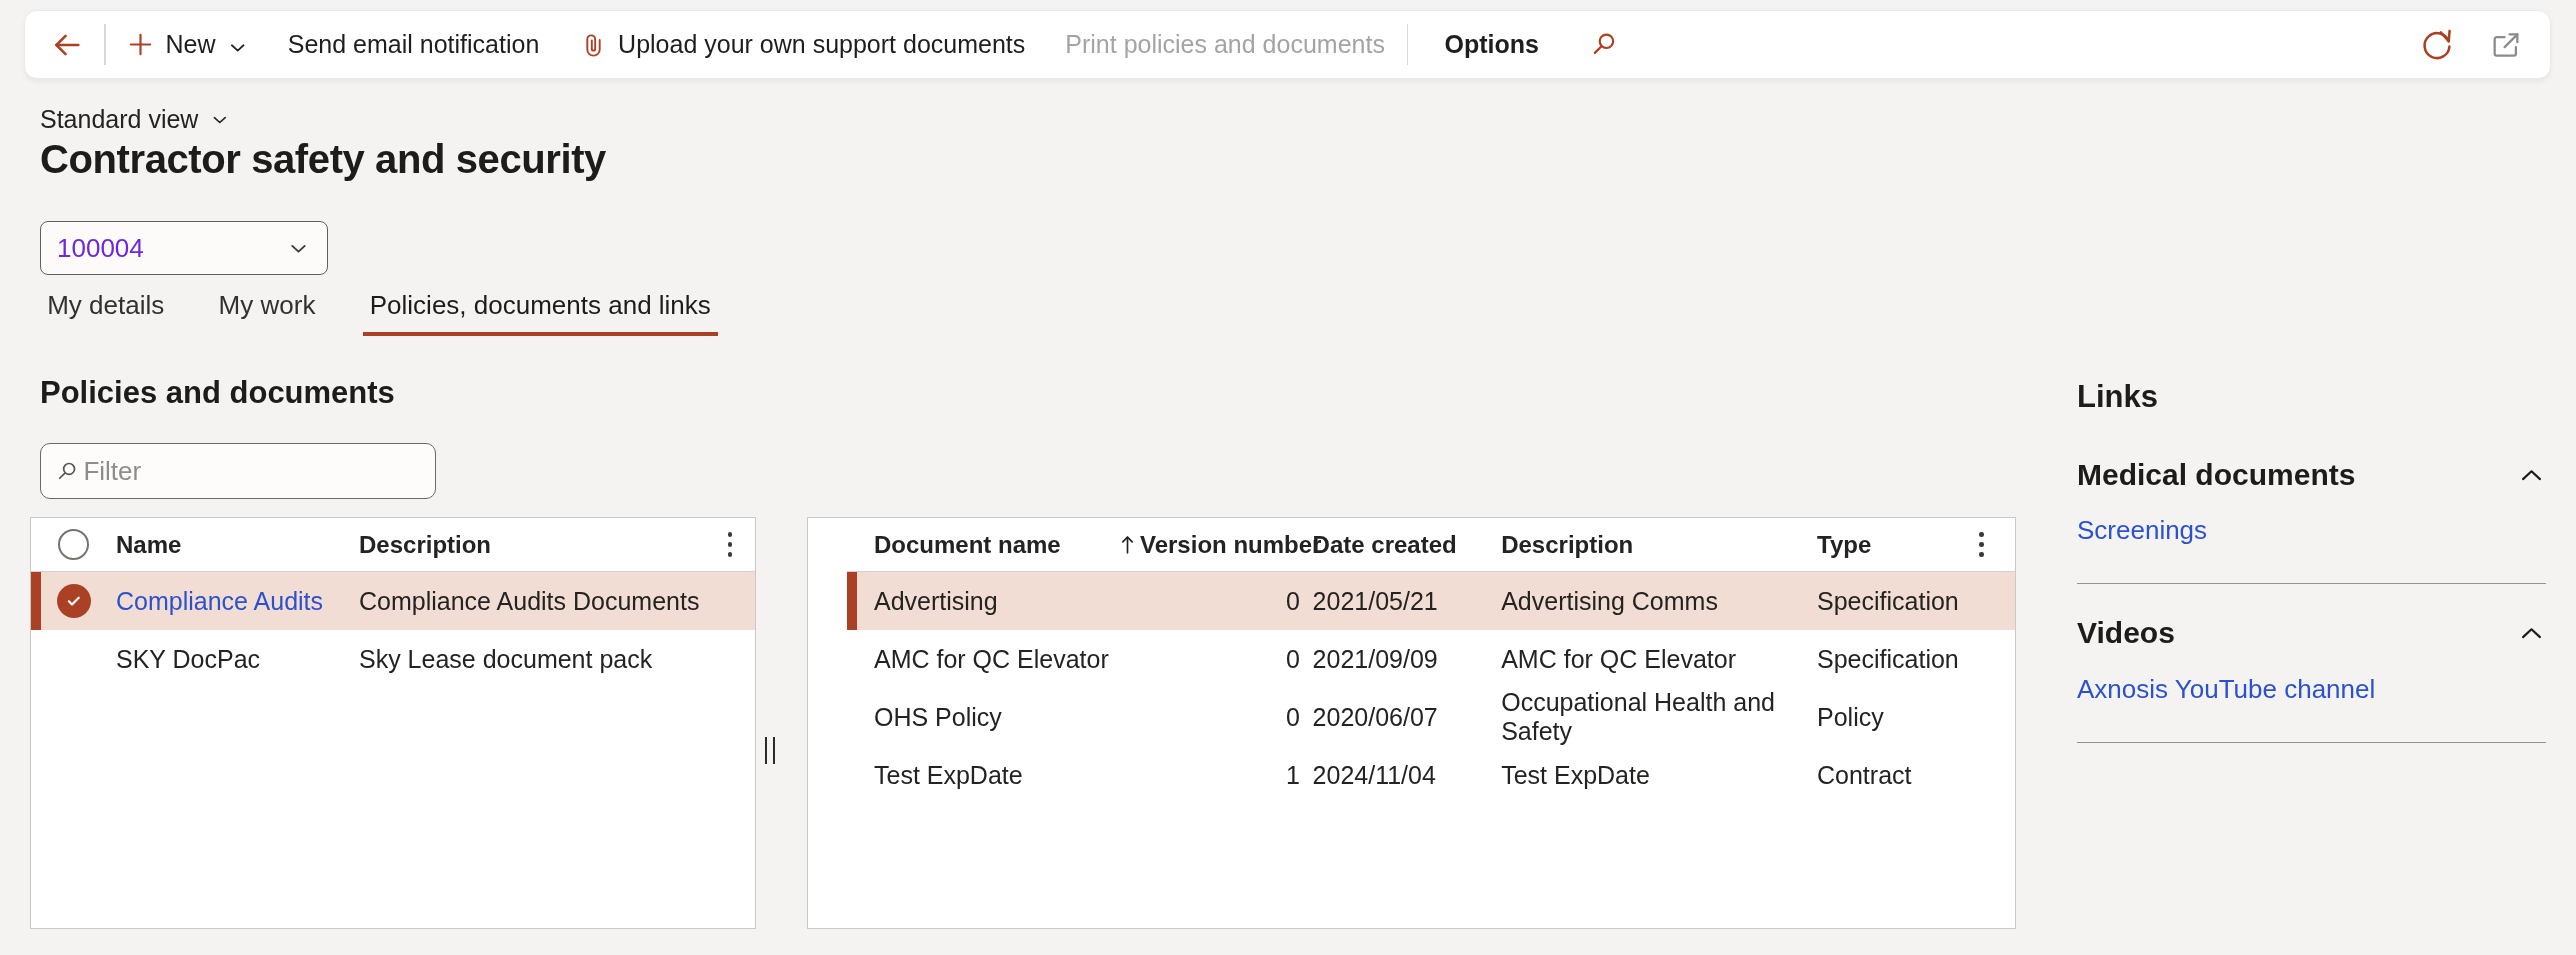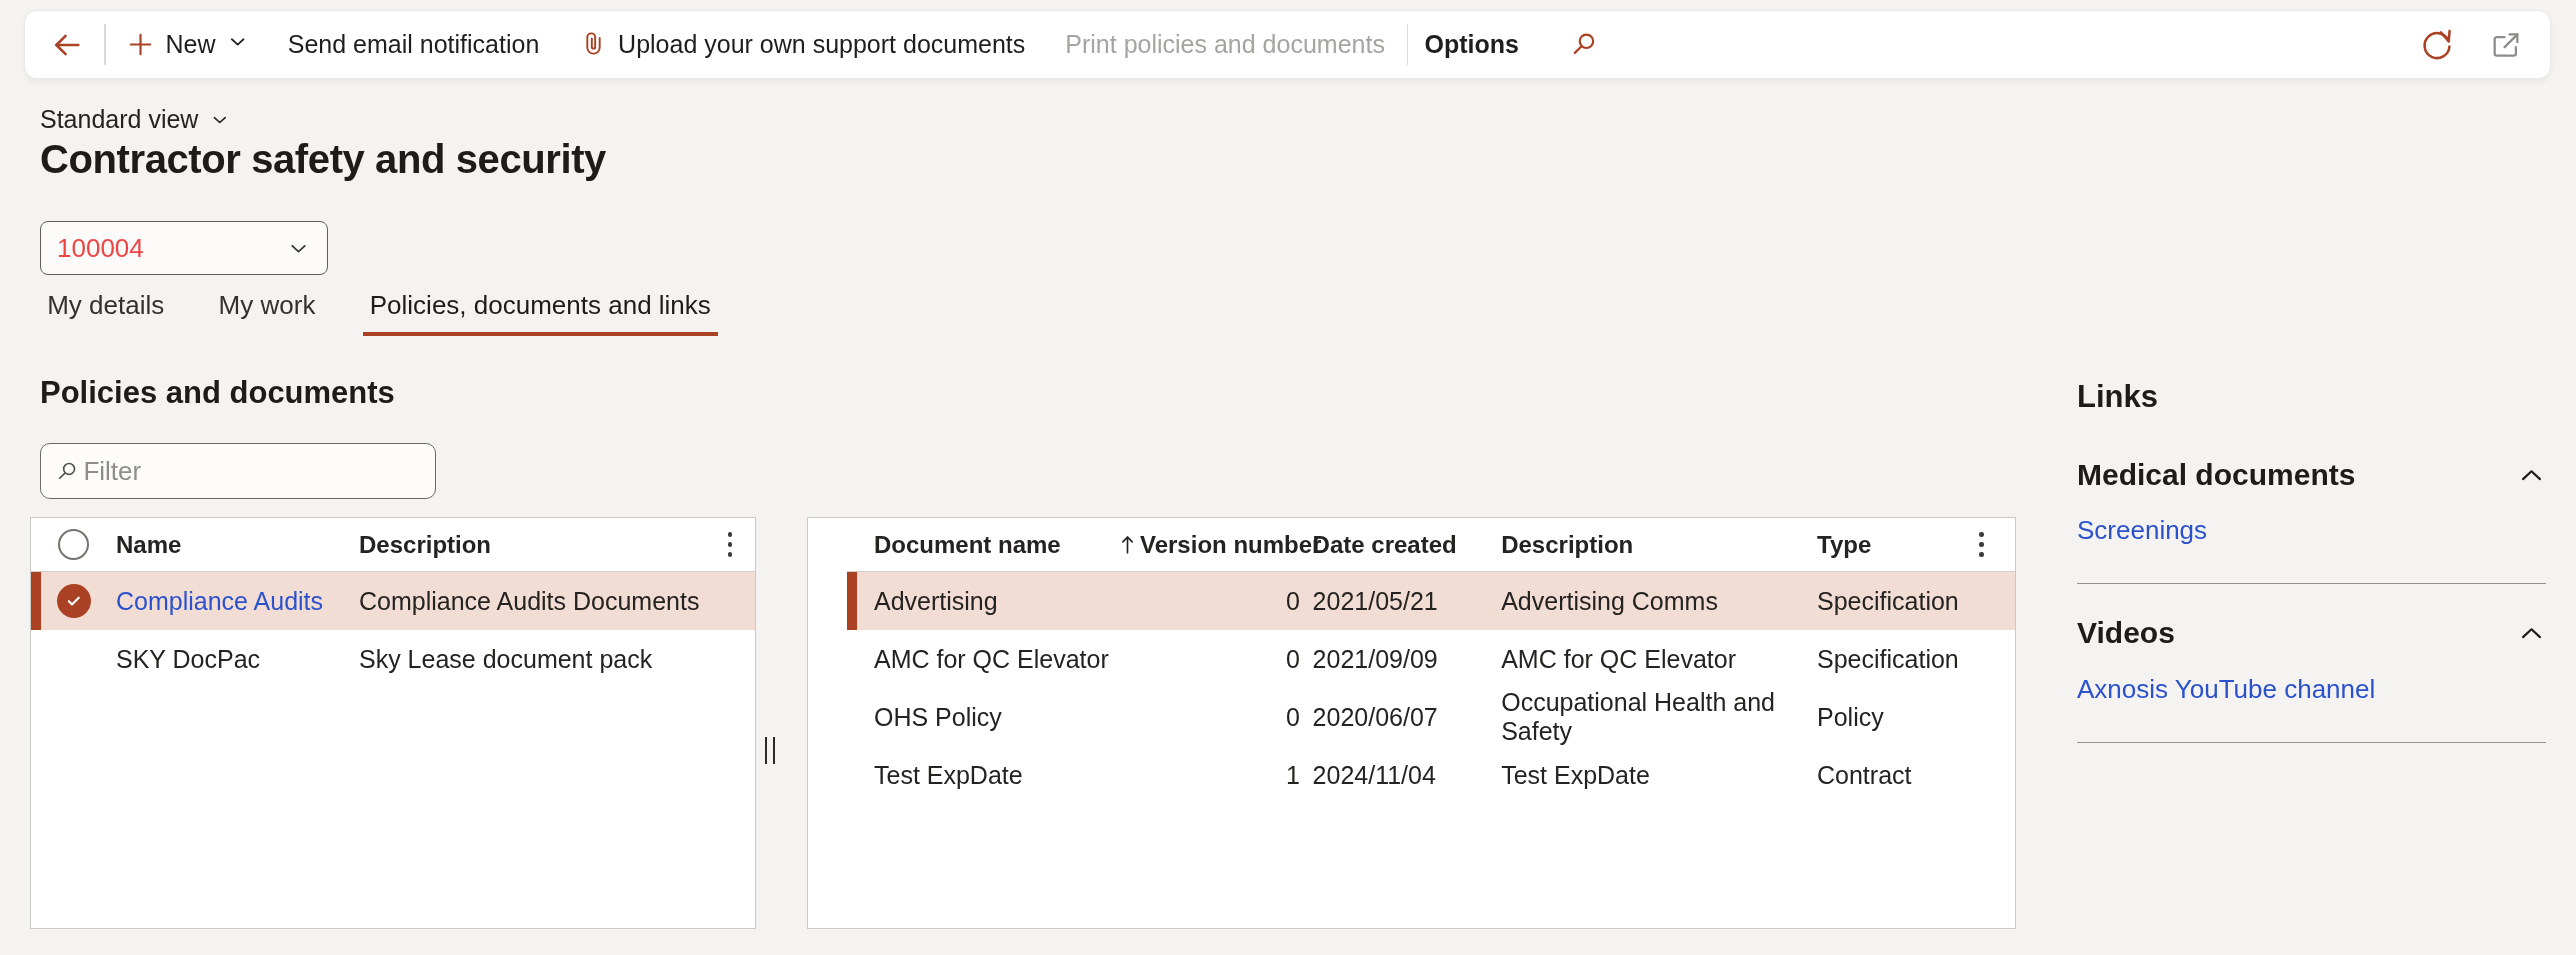--- a/index.html
+++ b/index.html
@@ -13,21 +13,21 @@
   a { text-decoration:none; cursor:pointer; }
 
   
   .toolbar {
     position:absolute; left:24px; top:10px; width:2527px; height:69px;
     background:#ffffff; border:0.9px solid #eceae8; border-radius:12.6px;
     box-shadow:0 2.7px 5.4px rgba(0,0,0,.05);
     display:flex; align-items:center; font-size:25px; padding:0 20px;
   }
   .tb-icon-btn { display:flex; align-items:center; justify-content:center; }
-  .tb-btn { display:flex; align-items:flex-start; gap:10.8px; white-space:nowrap; color:#1f1e1d; }
+  .tb-btn { display:flex; align-items:flex-end; gap:10.8px; white-space:nowrap; color:#1f1e1d; }
   .tb-divider { width:1.8px; height:41px; background:#dbd9d6; margin:0 7.2px; }
   .accent { color:#ab4124; }
   .tb-btn.disabled { color:#a6a4a1; cursor:default; }
   .tb-btn.options span { font-weight:700; }
   .tb-spacer { flex:1; }
   svg.ic { display:block; }
 
   
   .view-switcher {
     position:absolute; left:40px; top:105px;
@@ -35,21 +35,21 @@
   }
   .page-title {
     position:absolute; left:40px; top:137px; margin:0;
     font-size:40px; font-weight:700; color:#1d1c1b; letter-spacing:-0.4px;
   }
   .record-select {
     position:absolute; left:40px; top:221px; width:288px; height:54px;
     border:1.8px solid #615e5b; border-radius:8px; background:#fcfbfa;
     display:flex; align-items:center; padding:0 16px; cursor:pointer;
   }
-  .record-select .value { flex:1; font-size:26px; color:#ef4444; }
+  .record-select .value { flex:1; font-size:26px; color:#6d28d9; }
   .tabs {
     position:absolute; left:40px; top:286px; display:flex; gap:40px; font-size:26px;
   }
   .tab { color:#33312f; padding:3.6px 7.2px 11.7px 7.2px; border-bottom:4.5px solid transparent; cursor:pointer; }
   .tab.active { color:#1d1c1b; border-bottom-color:#ab4124; }
 
   
   .section-title {
     position:absolute; left:40px; top:375px; margin:0;
     font-size:31px; font-weight:700; color:#1d1c1b;
@@ -149,21 +149,21 @@
       </svg>
     <span>Upload your own support documents</span>
   </button>
 
   <button class="tb-btn disabled" style="margin-left:40px;">
     <span>Print policies and documents</span>
   </button>
 
   <div class="tb-divider" style="margin-left:21.6px;"></div>
 
-  <button class="tb-btn options" style="margin-left:9px;">
+  <button class="tb-btn options" style="margin-left:29px;">
     <span>Options</span>
   </button>
 
   <button class="tb-icon-btn" style="margin-left:50px;">
     <svg class="ic" width="31" height="31" viewBox="0 0 24 24" fill="none" stroke="#ab4124" stroke-width="1.7" stroke-linecap="round">
         <circle cx="13.5" cy="9.5" r="5.2"></circle>
         <path d="M9.5 13.5 4.5 18.5"></path>
       </svg>
   </button>
 

